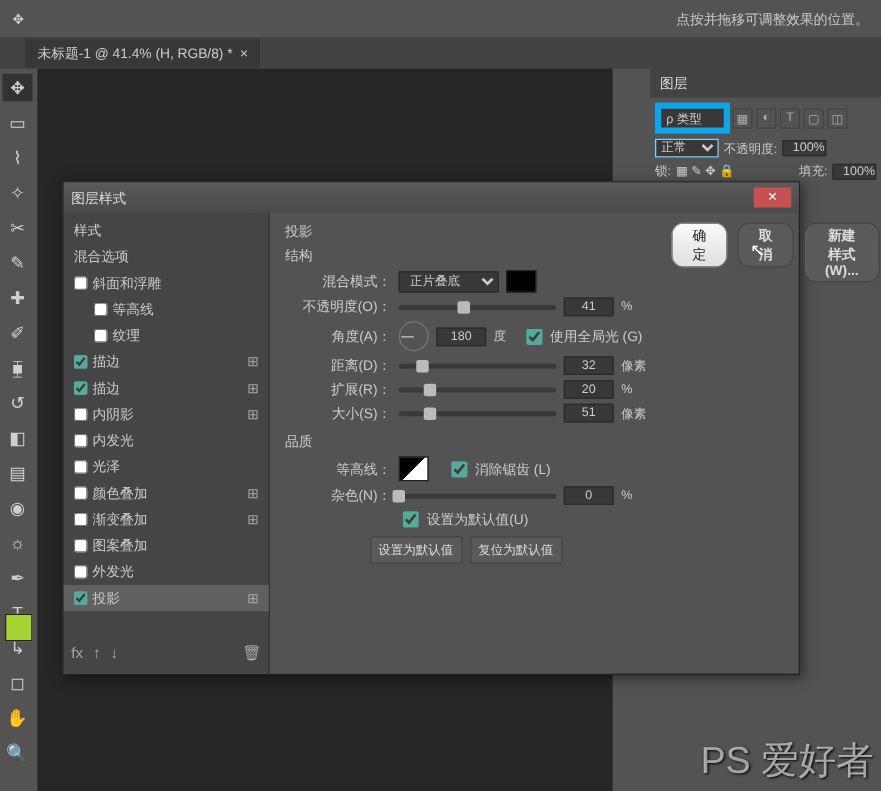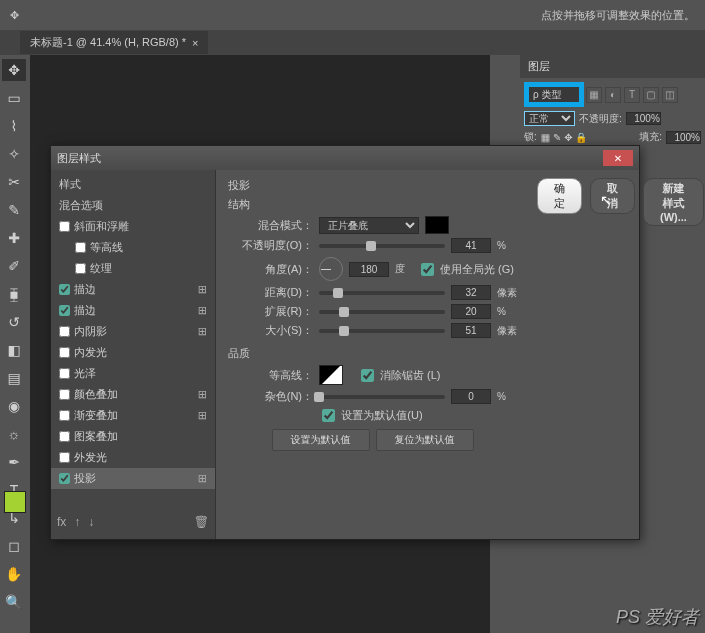--- a/index.html
+++ b/index.html
@@ -43,34 +43,34 @@
     .fx-footer .trash { margin-left: auto; }
     .settings { flex: 1; padding: 8px 12px; font-size: 11px; color: #ccc; overflow: hidden; }
     .settings h4 { font-size: 11px; font-weight: normal; margin-bottom: 4px; }
     .settings legend { font-size: 11px; color: #ccc; margin-bottom: 4px; }
     .row { display: flex; align-items: center; gap: 6px; margin: 4px 0; }
     .row label { width: 85px; text-align: right; font-size: 11px; }
     .row .slider { flex: 1; height: 4px; background: #3a3a3a; position: relative; border-radius: 2px; }
     .row .slider .thumb { position: absolute; top: -3px; width: 10px; height: 10px; background: #bbb; border-radius: 2px; transform: translateX(-50%); }
     .row .num { width: 40px; background: #383838; border: 1px solid #2a2a2a; color: #ccc; font-size: 10px; padding: 1px 3px; text-align: center; }
     .row .unit { width: 20px; font-size: 10px; }
-    .blend-select { background: #383838; border: 1px solid #2a2a2a; color: #ccc; font-size: 10px; padding: 1px 4px; width: 100px; }
+    .blend-select { background: #383838; border: 1px solid #2a2a2a; color: #ccc; font-size: 10px; padding: 1px 4px; width: 80px; }
     .color-swatch { width: 24px; height: 18px; background: #000; border: 1px solid #222; }
     .angle-dial { width: 24px; height: 24px; border: 1px solid #777; border-radius: 50%; position: relative; }
     .angle-dial::after { content: ""; position: absolute; left: 50%; top: 50%; width: 10px; height: 1px; background: #ccc; transform-origin: left; transform: rotate(180deg); }
     .contour-sw { width: 24px; height: 20px; background: linear-gradient(135deg, #000 49%, #fff 51%); border: 1px solid #222; }
     .dlg-btn { background: linear-gradient(#fafafa,#e0e0e0); border: 1px solid #888; border-radius: 10px; padding: 2px 16px; font-size: 11px; cursor: pointer; color: #222; }
     .dlg-btn.secondary { background: #5a5a5a; color: #ddd; border: 1px solid #444; font-weight: bold; }
     .right-col { width: 110px; padding: 8px; display: flex; flex-direction: row; gap: 8px; align-items: flex-start; }
     .preview-box { width: 90px; height: 90px; background: #000; display: flex; align-items: center; justify-content: center; }
     .preview-shape { width: 70px; height: 70px; border-radius: 14px; background: #f2efd0; display: flex; align-items: center; justify-content: center; }
     .preview-shape-inner { width: 52px; height: 52px; border-radius: 10px; border: 8px solid #a4d233; background: #4a4a44; }
     .btn-row { display: flex; gap: 6px; margin-top: 6px; }
-    .btn-row button { background: #5a5a5a; color: #ddd; border: 1px solid #444; font-size: 10px; padding: 3px 18px; border-radius: 2px; cursor: pointer; }
-    .watermark { position: absolute; right: 6px; bottom: 4px; color: rgba(255,255,255,0.6); font-size: 18px; font-style: italic; text-shadow: 1px 1px 2px #000; pointer-events: none; }
+    .btn-row button { background: #5a5a5a; color: #ddd; border: 1px solid #444; font-size: 10px; padding: 3px 6px; border-radius: 2px; cursor: pointer; }
+    .watermark { position: absolute; right: 6px; bottom: 4px; color: rgba(255,255,255,0.6); font-size: 30px; text-shadow: 1px 1px 2px #000; pointer-events: none; }
     input[type=checkbox] { accent-color: #5a9; }
     .cursor-arrow { position: absolute; left: 600px; top: 192px; font-size: 14px; color: #fff; pointer-events: none; }
     .green-strip { position: absolute; left: 30px; top: 200px; width: 10px; height: 280px; background: #a4d233; }
   </style>
 </head>
 <body>
 
 <div class="topbar">
   <span>✥</span>
   <span class="topbar-right">点按并拖移可调整效果的位置。</span>

